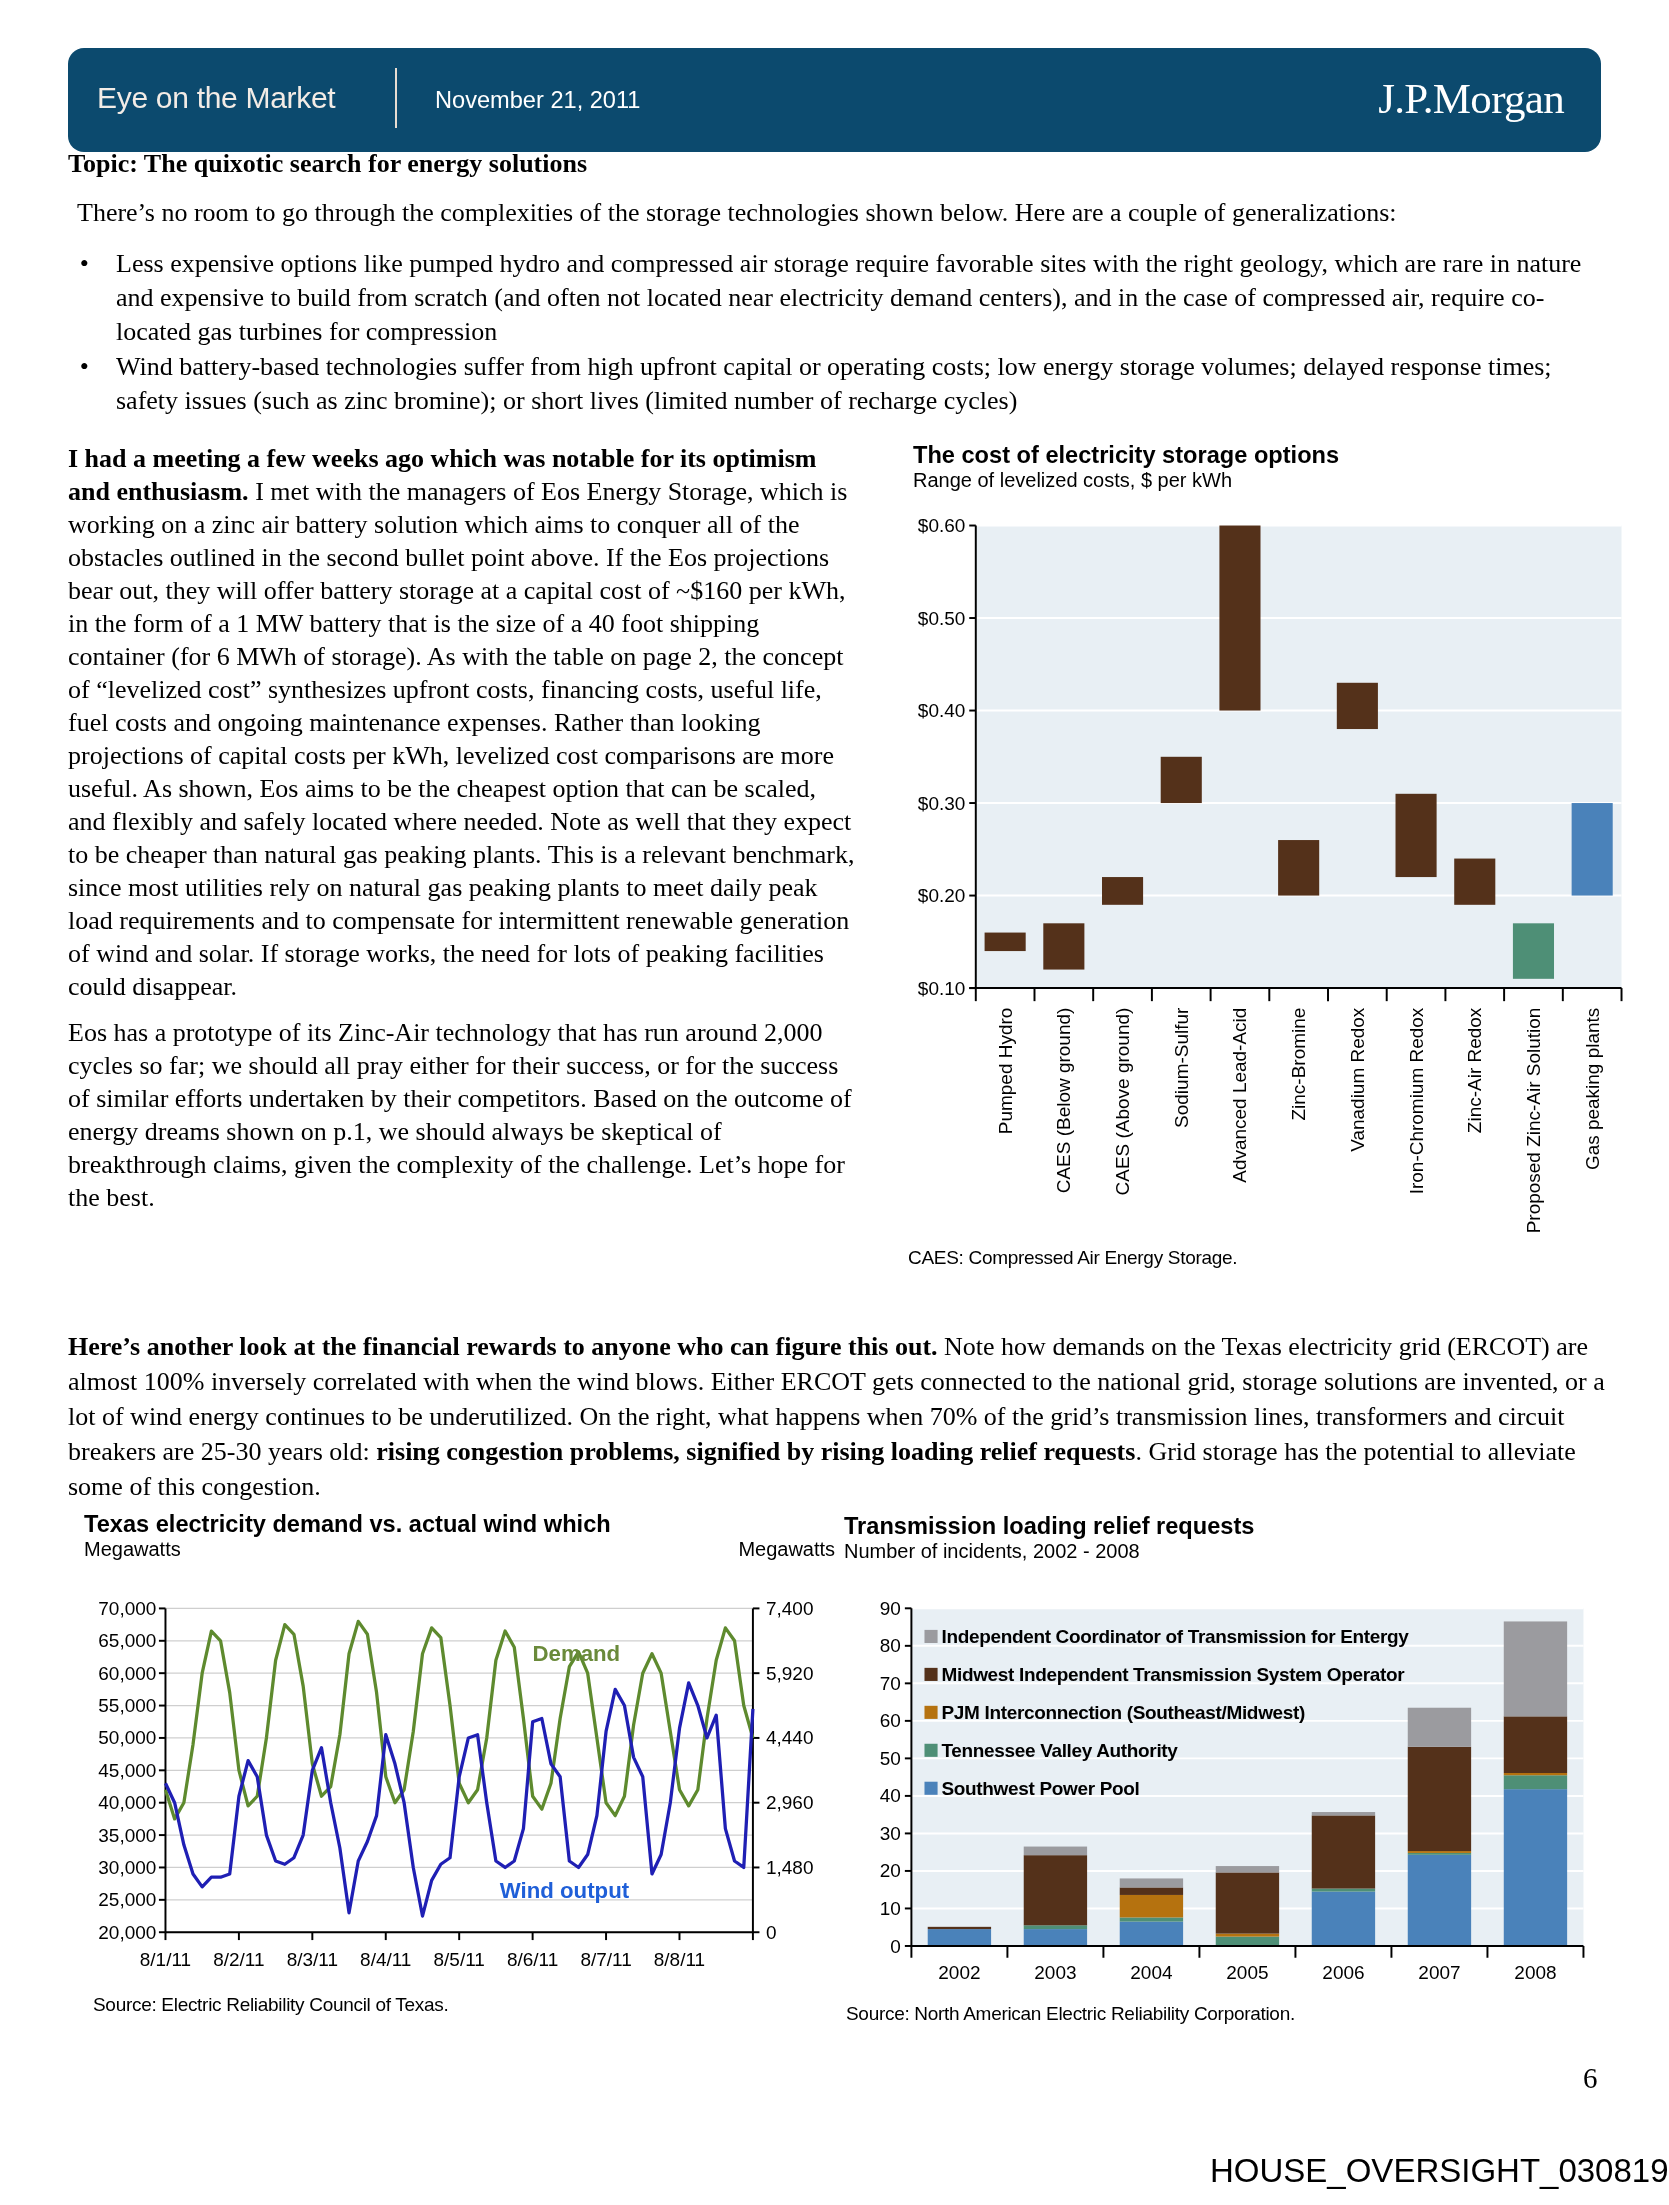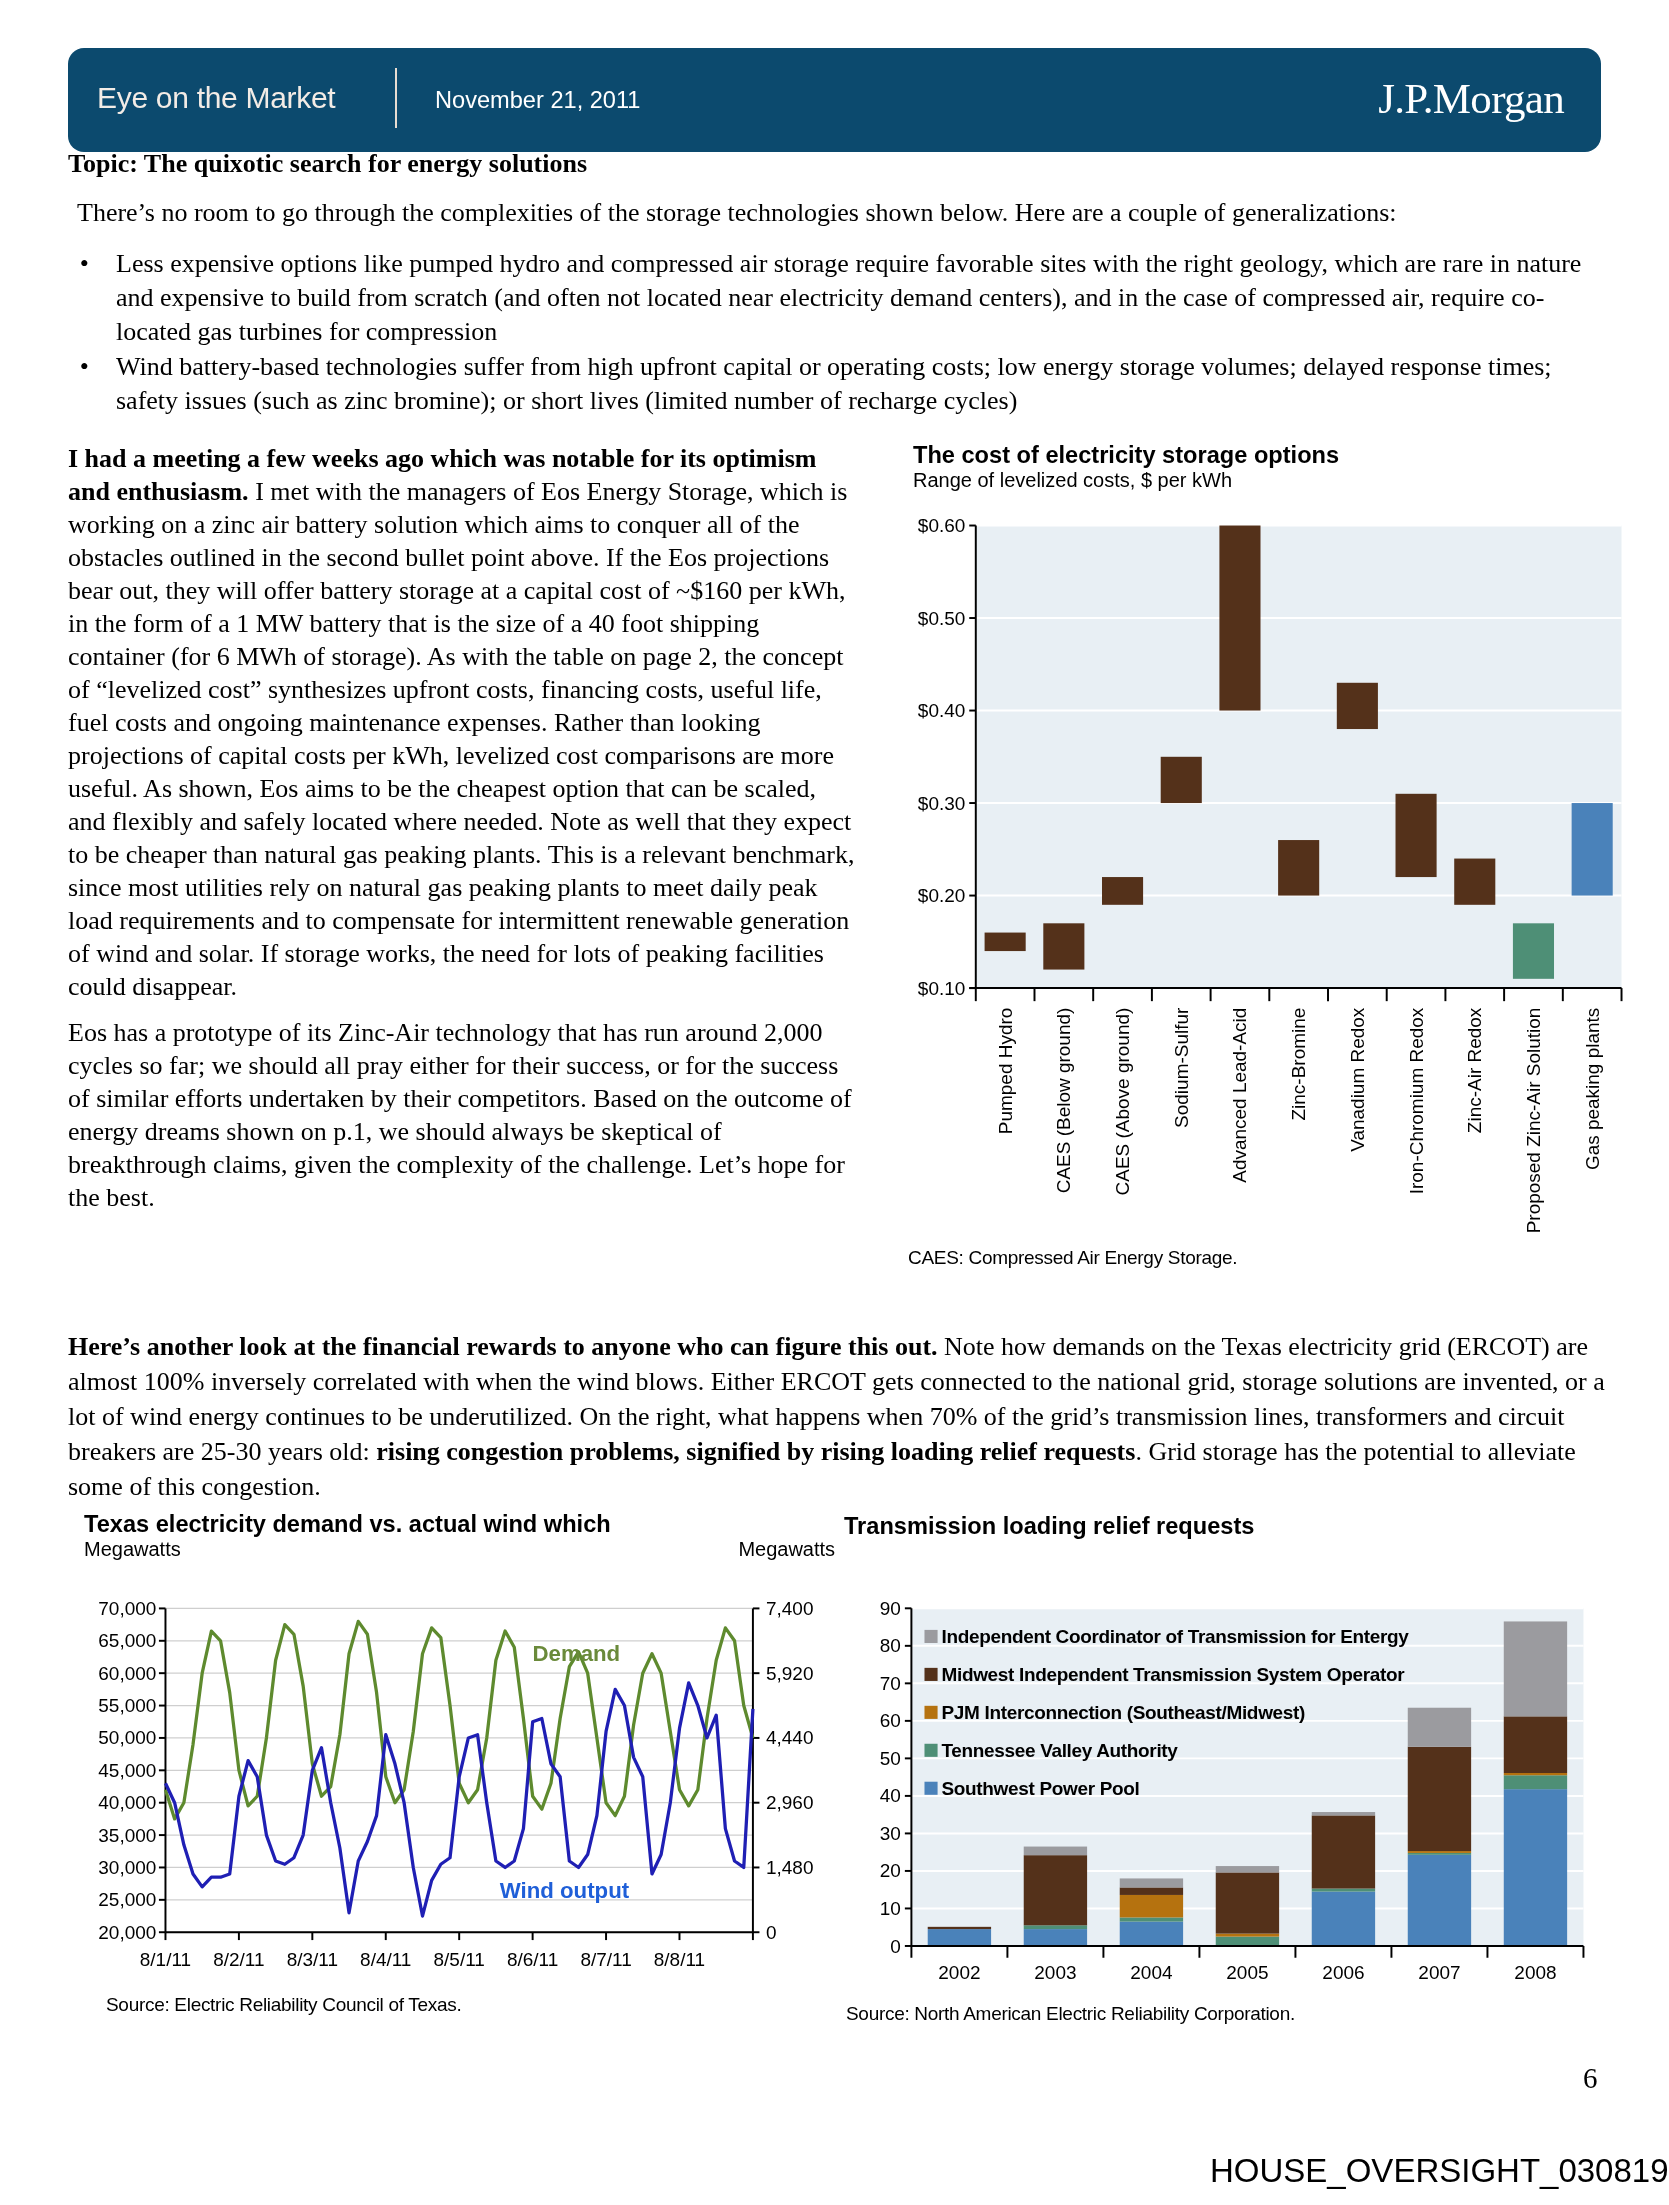--- a/index.html
+++ b/index.html
@@ -188,24 +188,25 @@
     <text x="934.75" y="584" text-anchor="middle" font-size="29">8/8/11</text>
     <line x1="1047" x2="1047" y1="532" y2="544" stroke="#000" stroke-width="3"></line>
     <line x1="149" x2="149" y1="37" y2="532" stroke="#000" stroke-width="3"></line>
     <line x1="1047" x2="1047" y1="37" y2="532" stroke="#000" stroke-width="3"></line>
     <line x1="149" x2="1047" y1="532" y2="532" stroke="#000" stroke-width="3"></line>
     <polyline points="149.0,314.2 163.0,358.8 177.1,334.0 191.1,244.9 205.1,136.0 219.2,71.6 233.2,86.5 247.2,165.7 261.3,284.5 275.3,338.9 289.3,324.1 303.3,235.0 317.4,116.2 331.4,61.8 345.4,76.6 359.5,155.8 373.5,274.6 387.5,324.1 401.6,309.3 415.6,230.1 429.6,106.3 443.7,56.8 457.7,76.6 471.7,165.7 485.8,294.4 499.8,334.0 513.8,314.2 527.8,225.1 541.9,106.3 555.9,66.7 569.9,81.6 584.0,185.5 598.0,304.3 612.0,334.0 626.1,314.2 640.1,235.0 654.1,116.2 668.2,71.6 682.2,96.4 696.2,205.3 710.3,324.1 724.3,343.9 738.3,304.3 752.3,205.3 766.4,126.1 780.4,103.3 794.4,136.0 808.5,235.0 822.5,334.0 836.5,353.8 850.6,324.1 864.6,215.2 878.6,136.0 892.7,106.3 906.7,136.0 920.7,225.1 934.8,314.2 948.8,338.9 962.8,314.2 976.8,205.3 990.9,116.2 1004.9,66.7 1018.9,86.5 1033.0,185.5 1047.0,235.0" fill="none" stroke="#5e8a2e" stroke-width="5" stroke-linejoin="round"></polyline>
     <polyline points="149.0,304.3 163.0,334.0 177.1,398.4 191.1,442.9 205.1,462.7 219.2,447.9 233.2,447.9 247.2,442.9 261.3,324.1 275.3,269.6 289.3,294.4 303.3,383.5 317.4,423.1 331.4,428.1 345.4,418.1 359.5,383.5 373.5,284.5 387.5,249.9 401.6,334.0 415.6,403.3 429.6,502.3 443.7,423.1 457.7,393.4 471.7,353.8 485.8,230.1 499.8,274.6 513.8,334.0 527.8,433.0 541.9,507.3 555.9,452.8 569.9,428.1 584.0,418.1 598.0,294.4 612.0,235.0 626.1,230.1 640.1,334.0 654.1,423.1 668.2,433.0 682.2,423.1 696.2,373.6 710.3,210.3 724.3,205.3 738.3,274.6 752.3,294.4 766.4,423.1 780.4,433.0 794.4,413.2 808.5,353.8 822.5,225.1 836.5,160.8 850.6,185.5 864.6,264.7 878.6,294.4 892.7,442.9 906.7,413.2 920.7,334.0 934.8,220.1 948.8,150.8 962.8,185.5 976.8,235.0 990.9,200.3 1004.9,373.6 1018.9,423.1 1033.0,433.0 1047.0,190.5" fill="none" stroke="#1f1fb4" stroke-width="5" stroke-linejoin="round"></polyline>
     <text x="710" y="118" font-size="34" font-weight="bold" fill="#6a8a3a">Demand</text>
     <text x="660" y="480" font-size="34" font-weight="bold" fill="#1f5fd8">Wind output</text>
   </svg>
-<div class="abs source" style="left:106px;top:1994px;text-align:right;">Source: Electric Reliability Council of Texas.</div>
+<div class="abs source" style="left:93px;top:1994px;text-align:right;">Source: Electric Reliability Council of Texas.</div>
 
 <div class="abs" style="left:844px;top:1513px;width:746px;">
   <div class="chart-title">Transmission loading relief requests</div>
+  <div class="chart-sub">Number of incidents, 2002 - 2008</div>
 </div>
 <svg class="abs" id="chart3" style="left:844px;top:1584px;" width="746" height="419" viewBox="0 0 1140 640">
     <rect x="103" y="37" width="1027" height="516" fill="#e8eff4"></rect>
     <line x1="93" x2="103" y1="553" y2="553" stroke="#000" stroke-width="3"></line>
     <text x="87" y="563" text-anchor="end" font-size="29">0</text>
     <line x1="103" x2="1130" y1="495.6666666666667" y2="495.6666666666667" stroke="#fff" stroke-width="3"></line>
     <line x1="93" x2="103" y1="495.6666666666667" y2="495.6666666666667" stroke="#000" stroke-width="3"></line>
     <text x="87" y="505.6666666666667" text-anchor="end" font-size="29">10</text>
     <line x1="103" x2="1130" y1="438.33333333333337" y2="438.33333333333337" stroke="#fff" stroke-width="3"></line>
     <line x1="93" x2="103" y1="438.33333333333337" y2="438.33333333333337" stroke="#000" stroke-width="3"></line>

